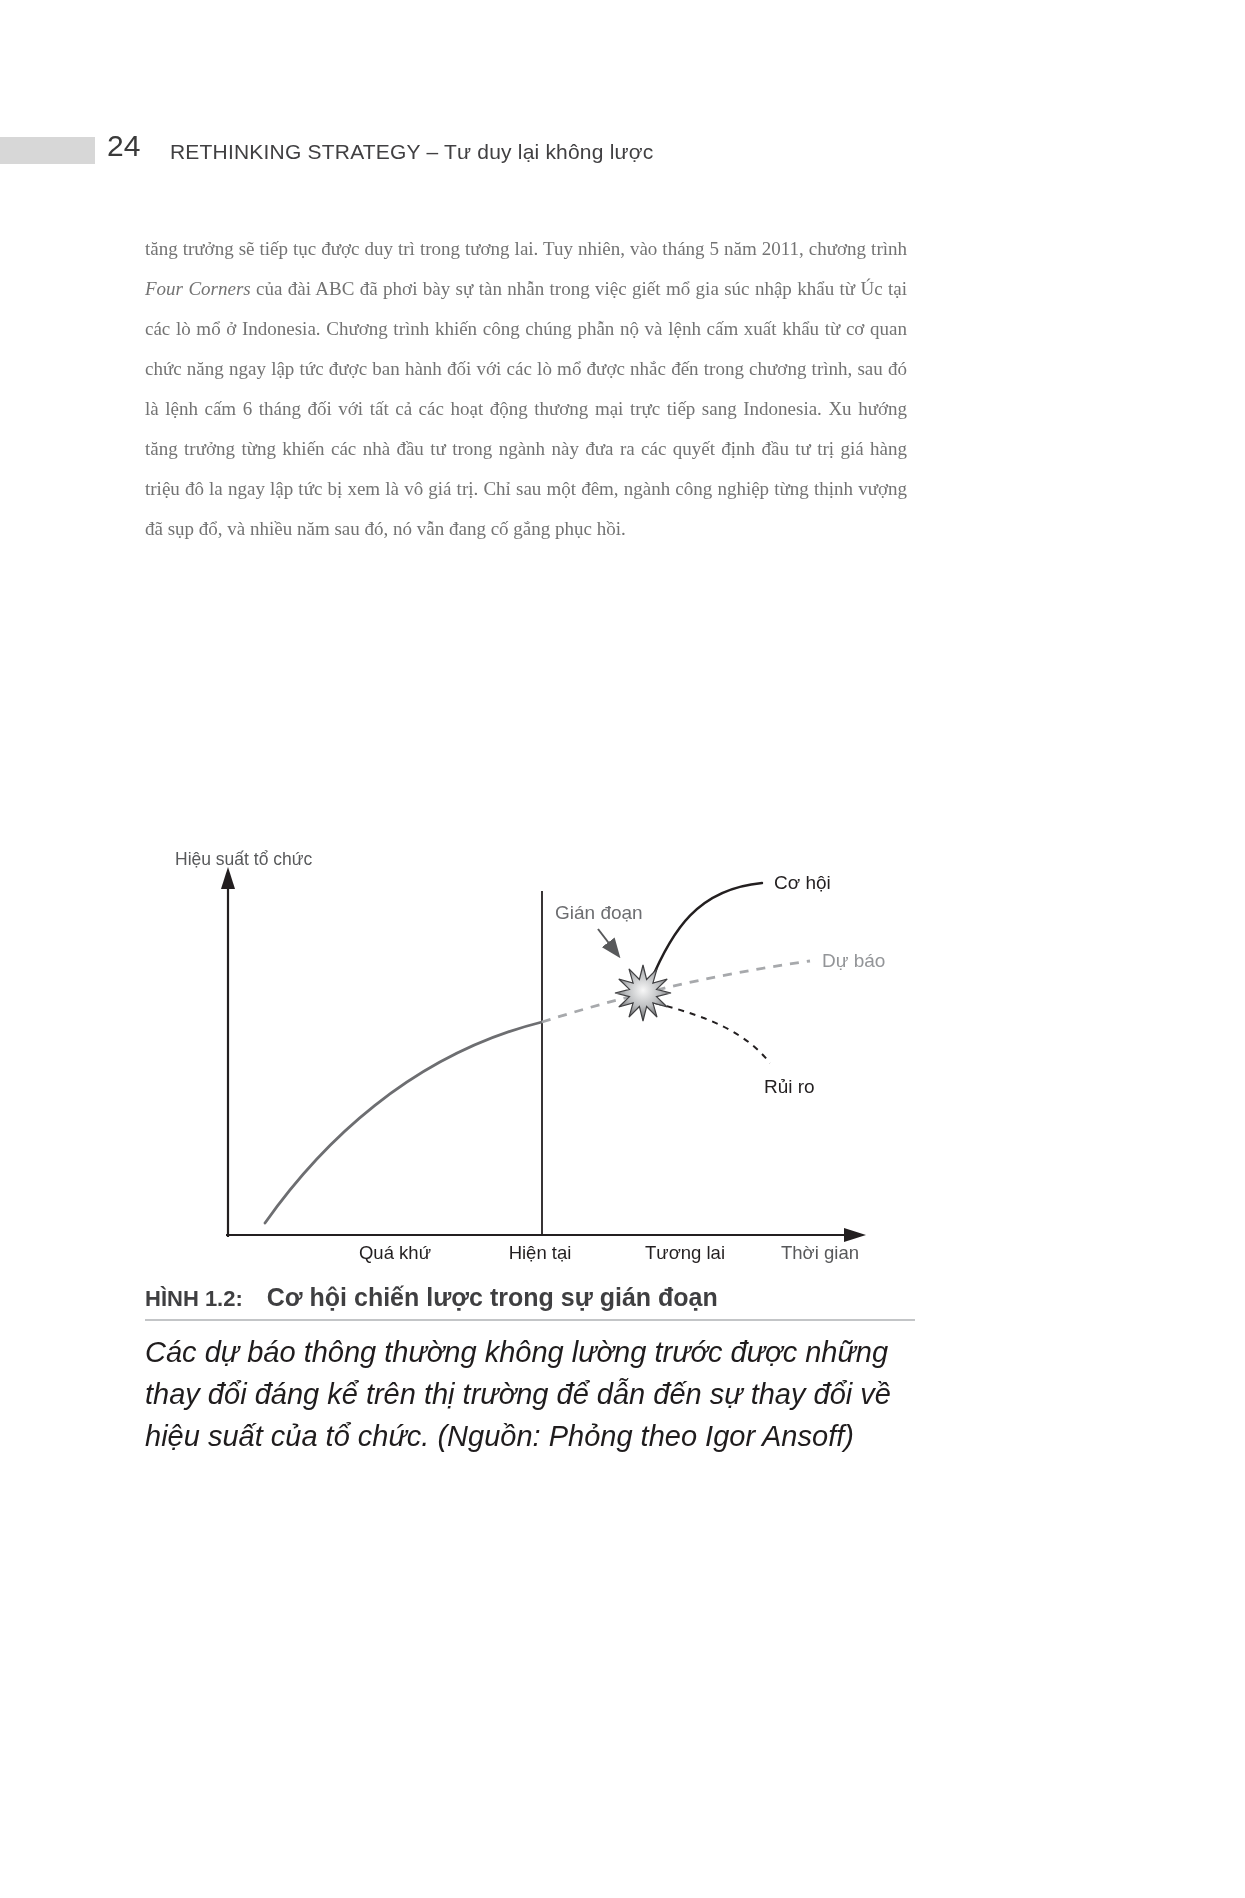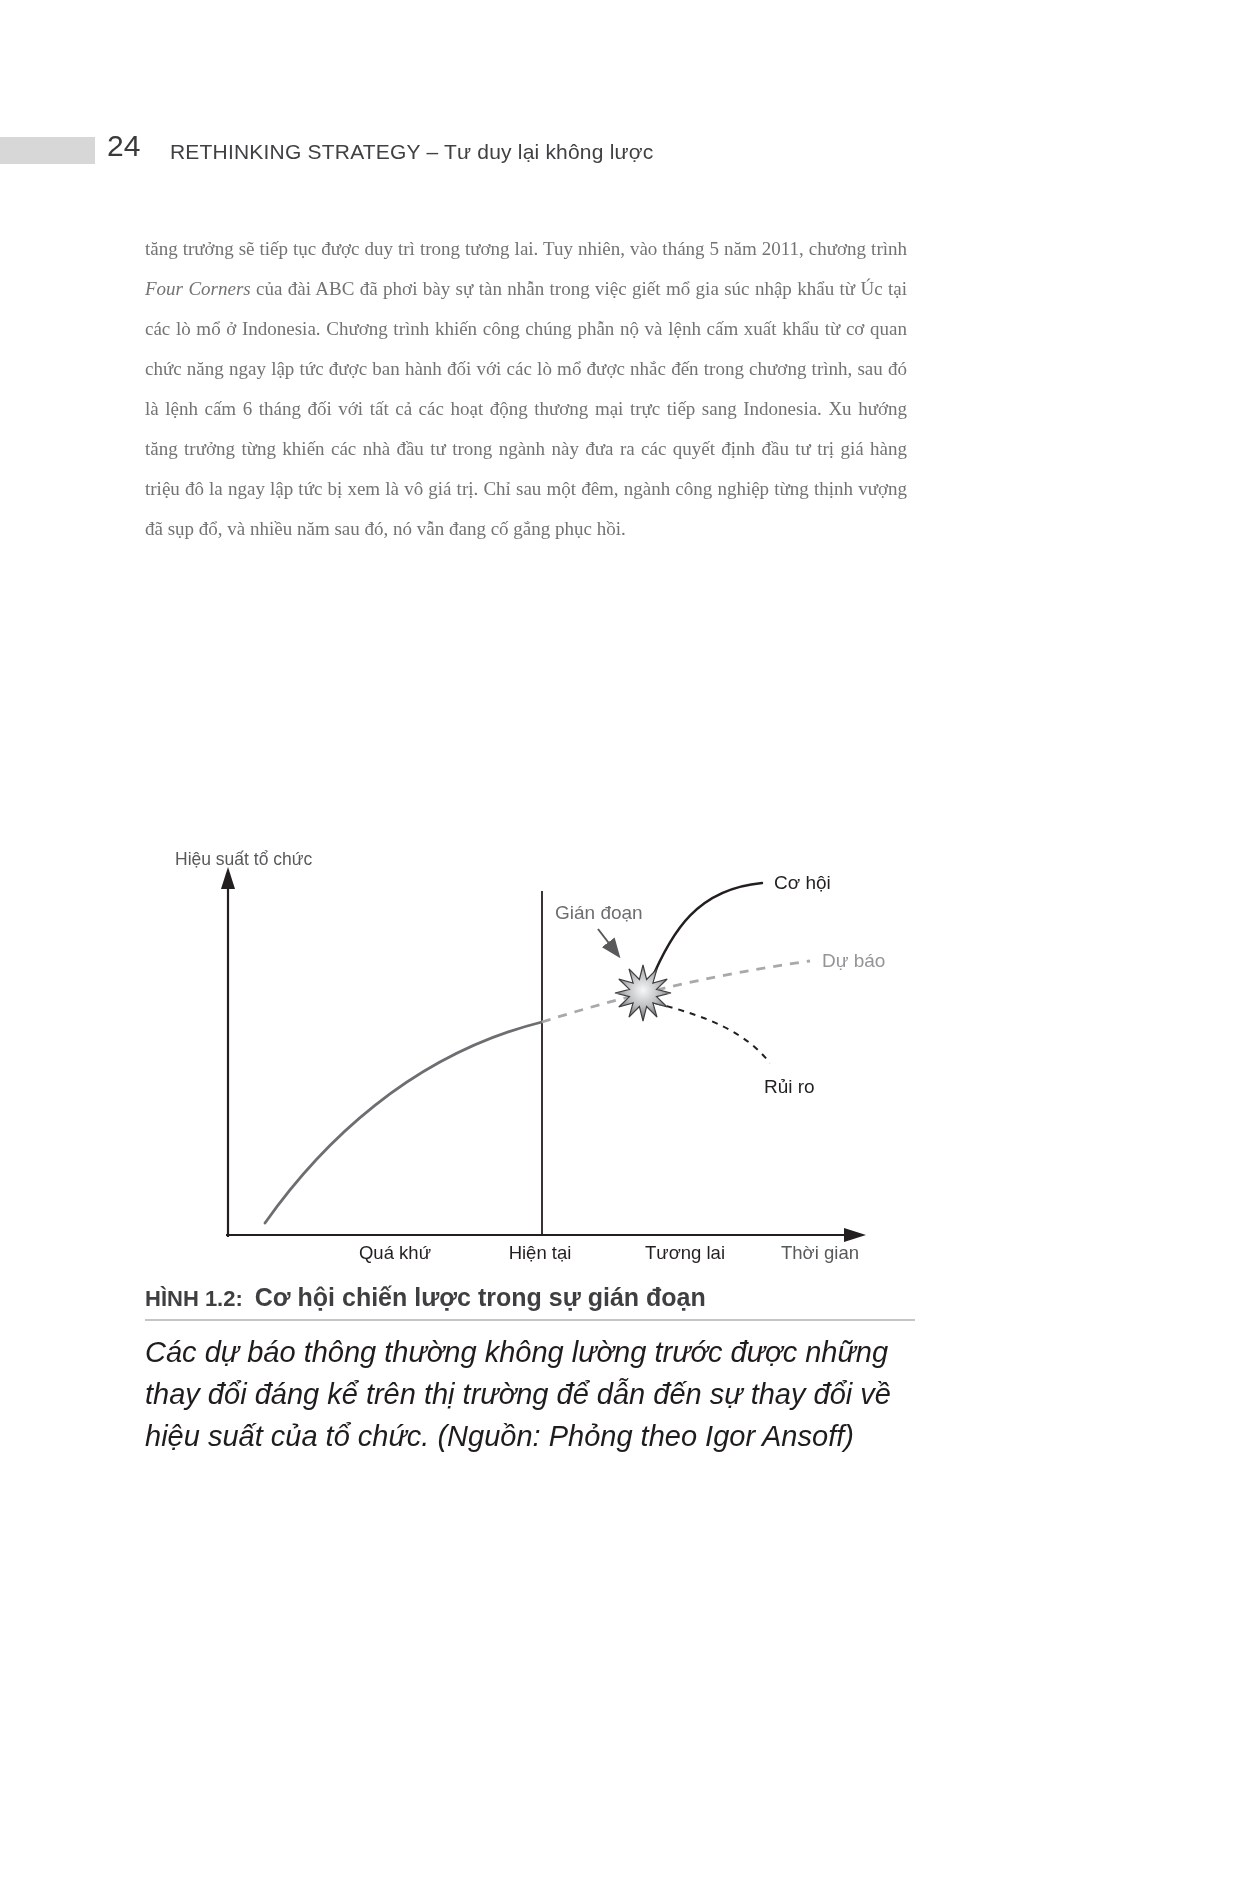--- a/index.html
+++ b/index.html
@@ -68,21 +68,21 @@
   .risk-curve { stroke: #231f20; stroke-width: 2; fill: none; stroke-dasharray: 6 6; }
   .annot-arrow { stroke: #58595b; stroke-width: 2; }
   .starburst { fill: url(#starGrad); stroke: #3f3f41; stroke-width: 1.2; }
   
   .fig-block {
     position: absolute;
     left: 145px; top: 1283px;
     width: 770px;
     font-family: "Liberation Sans", sans-serif;
   }
-  .fig-heading { display: flex; align-items: baseline; gap: 12px; }
+  .fig-heading { display: flex; align-items: baseline; gap: 24px; }
   .fig-label { font-size: 22px; font-weight: bold; color: #3f3f41; white-space: nowrap; }
   .fig-title { font-size: 25px; font-weight: bold; color: #3f3f41; text-align: center; }
   .fig-rule { height: 2px; background: #c3c5c7; margin-top: 7px; }
   .fig-caption {
     font-style: italic;
     font-size: 29px;
     line-height: 42px;
     color: #1f1c1d;
     margin: 10px 0 16px 0;
   }

